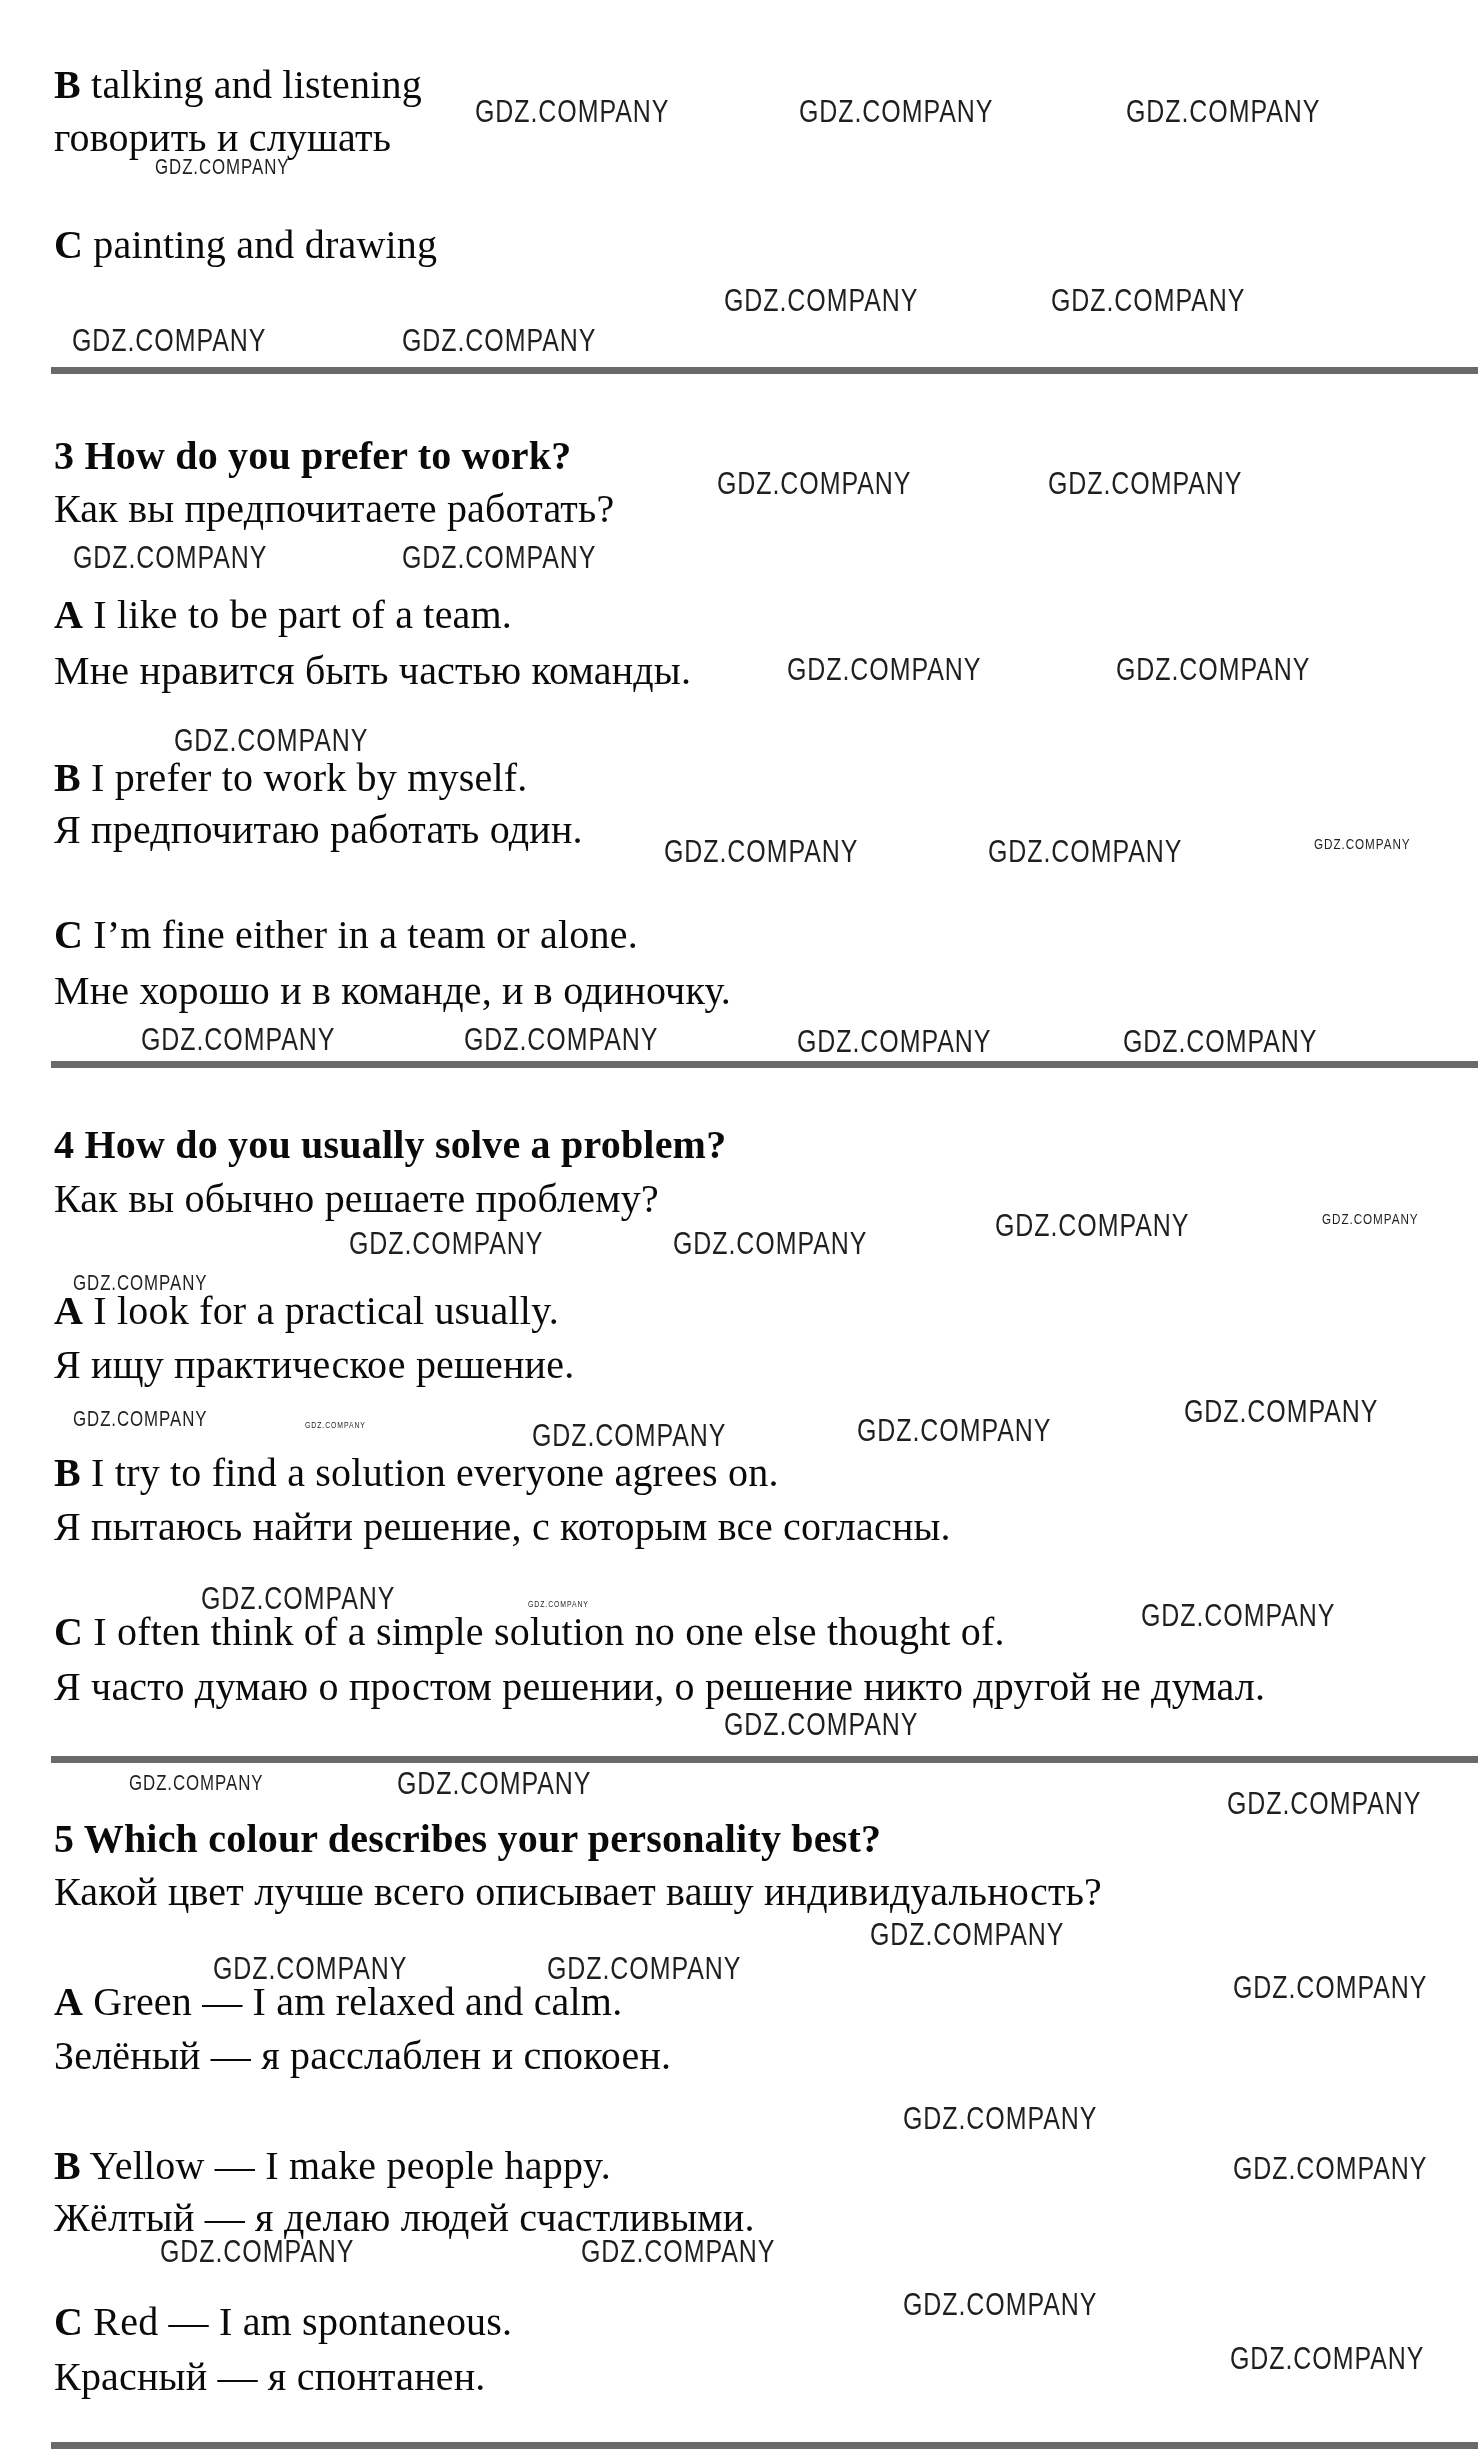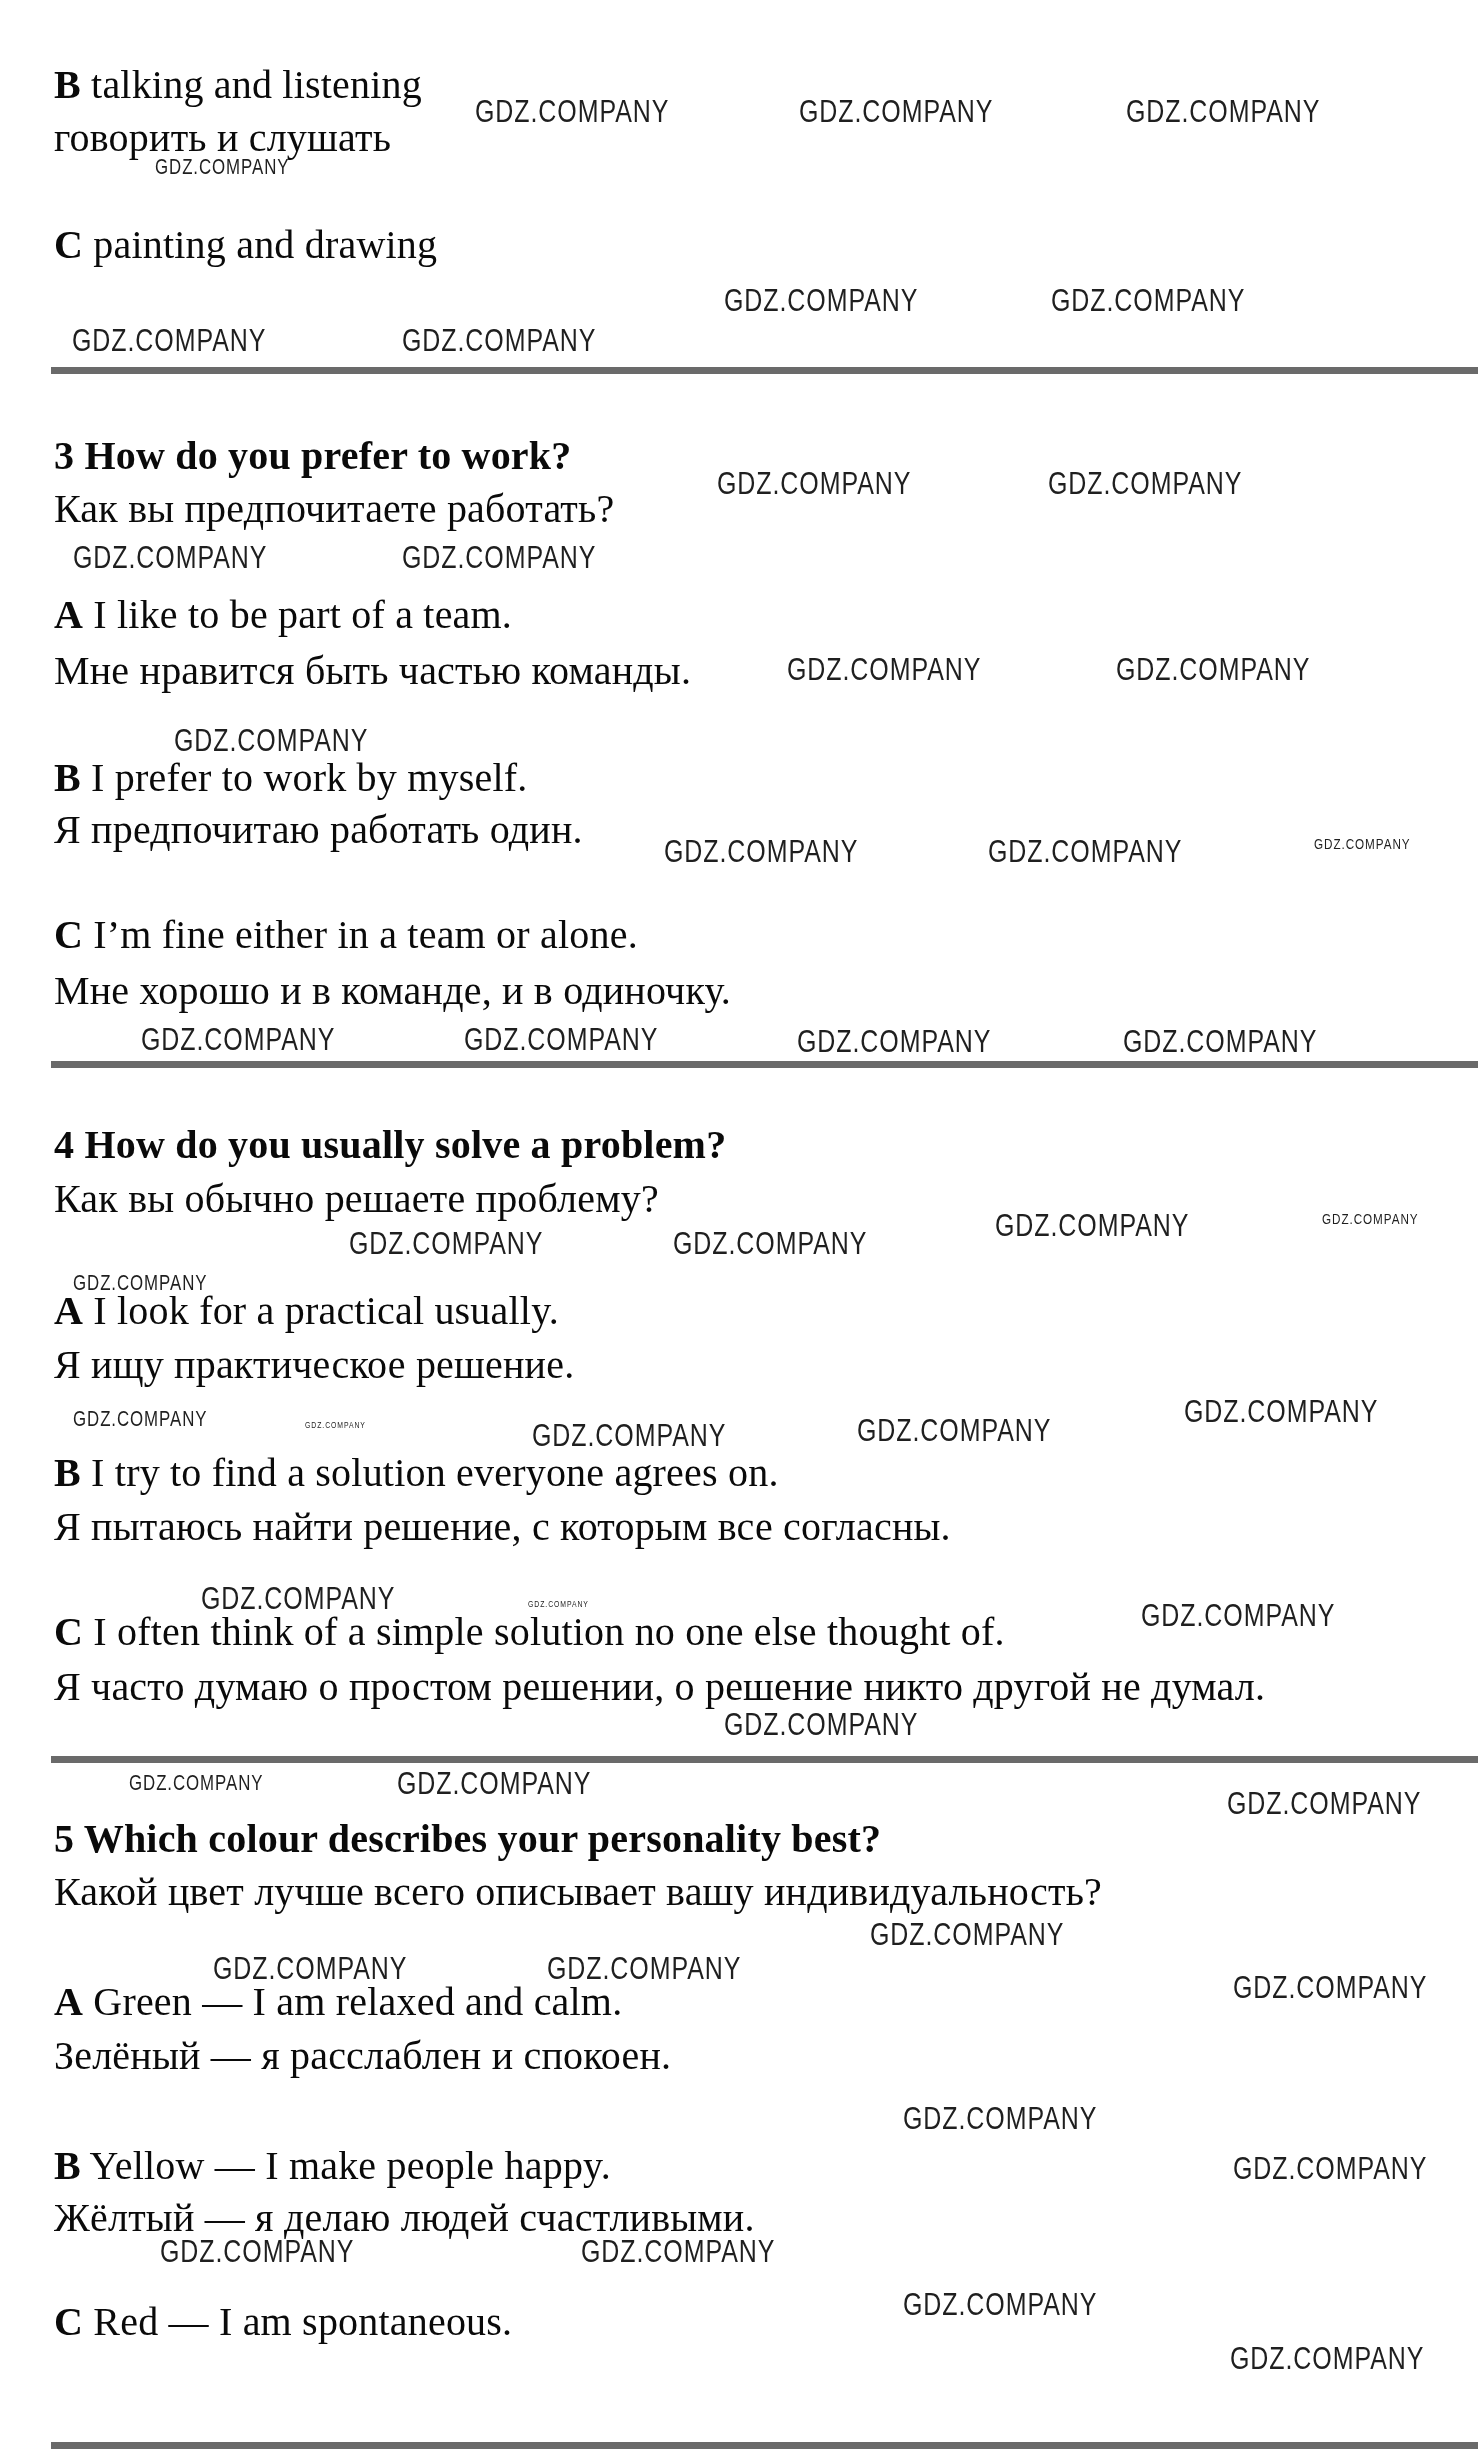--- a/index.html
+++ b/index.html
@@ -86,20 +86,21 @@
   <div class="ln bold" style="top:1816px"><span>5</span> <span>Which colour describes your personality best?</span></div>
   <div class="ln" style="top:1869px">Какой цвет лучше всего описывает вашу индивидуальность?</div>
 
   <div class="ln" style="top:1979px"><span class="b">A</span> <span>Green — I am relaxed and calm.</span></div>
   <div class="ln" style="top:2033px">Зелёный — я расслаблен и спокоен.</div>
 
   <div class="ln" style="top:2143px"><span class="b">B</span> <span>Yellow — I make people happy.</span></div>
   <div class="ln" style="top:2195px">Жёлтый — я делаю людей счастливыми.</div>
 
   <div class="ln" style="top:2299px"><span class="b">C</span> <span>Red — I am spontaneous.</span></div>
+  <div class="ln" style="top:2354px">Красный — я спонтанен.</div>
 
   <div class="divider" style="left:51px;top:2442px;width:1427px"></div>
 
 <span class="wm wm-std" style="left: 475px; top: 95px;">GDZ.COMPANY</span>
     <span class="wm wm-std" style="left: 799px; top: 95px;">GDZ.COMPANY</span>
     <span class="wm wm-std" style="left: 1126px; top: 95px;">GDZ.COMPANY</span>
     <span class="wm wm-small" style="left: 155px; top: 156px;">GDZ.COMPANY</span>
     <span class="wm wm-std" style="left: 724px; top: 284px;">GDZ.COMPANY</span>
     <span class="wm wm-std" style="left: 1051px; top: 284px;">GDZ.COMPANY</span>
     <span class="wm wm-std" style="left: 72px; top: 324px;">GDZ.COMPANY</span>

